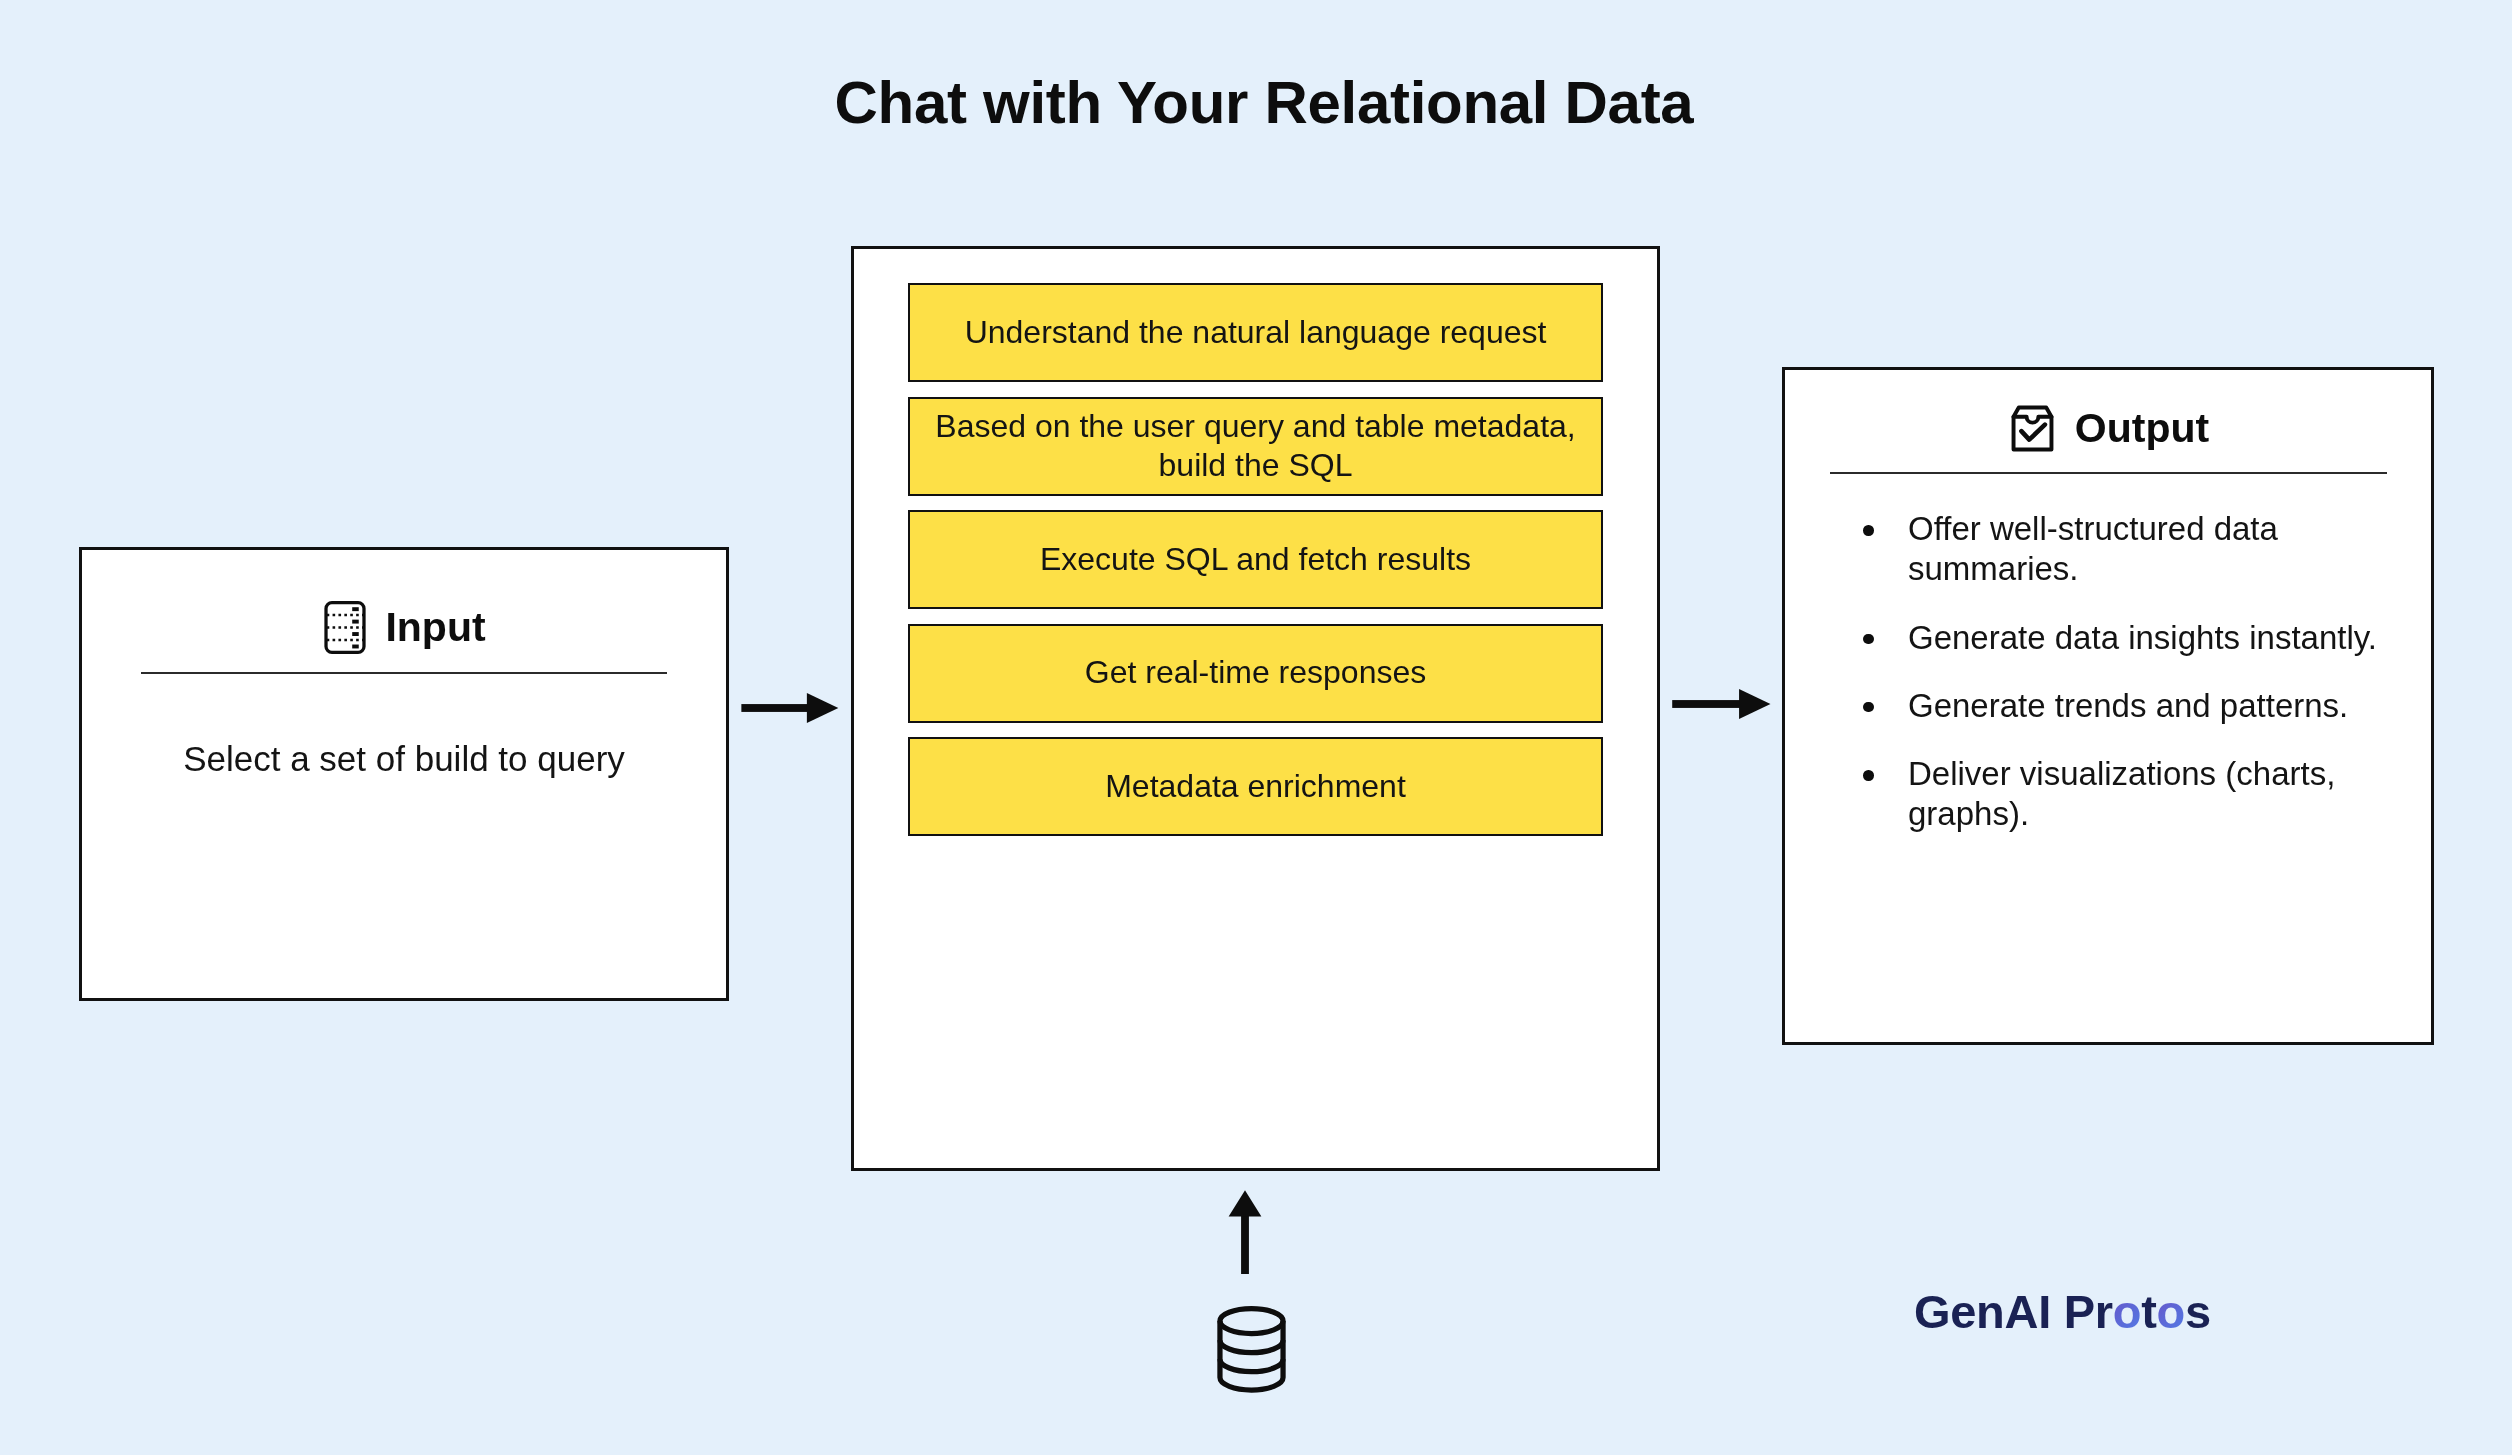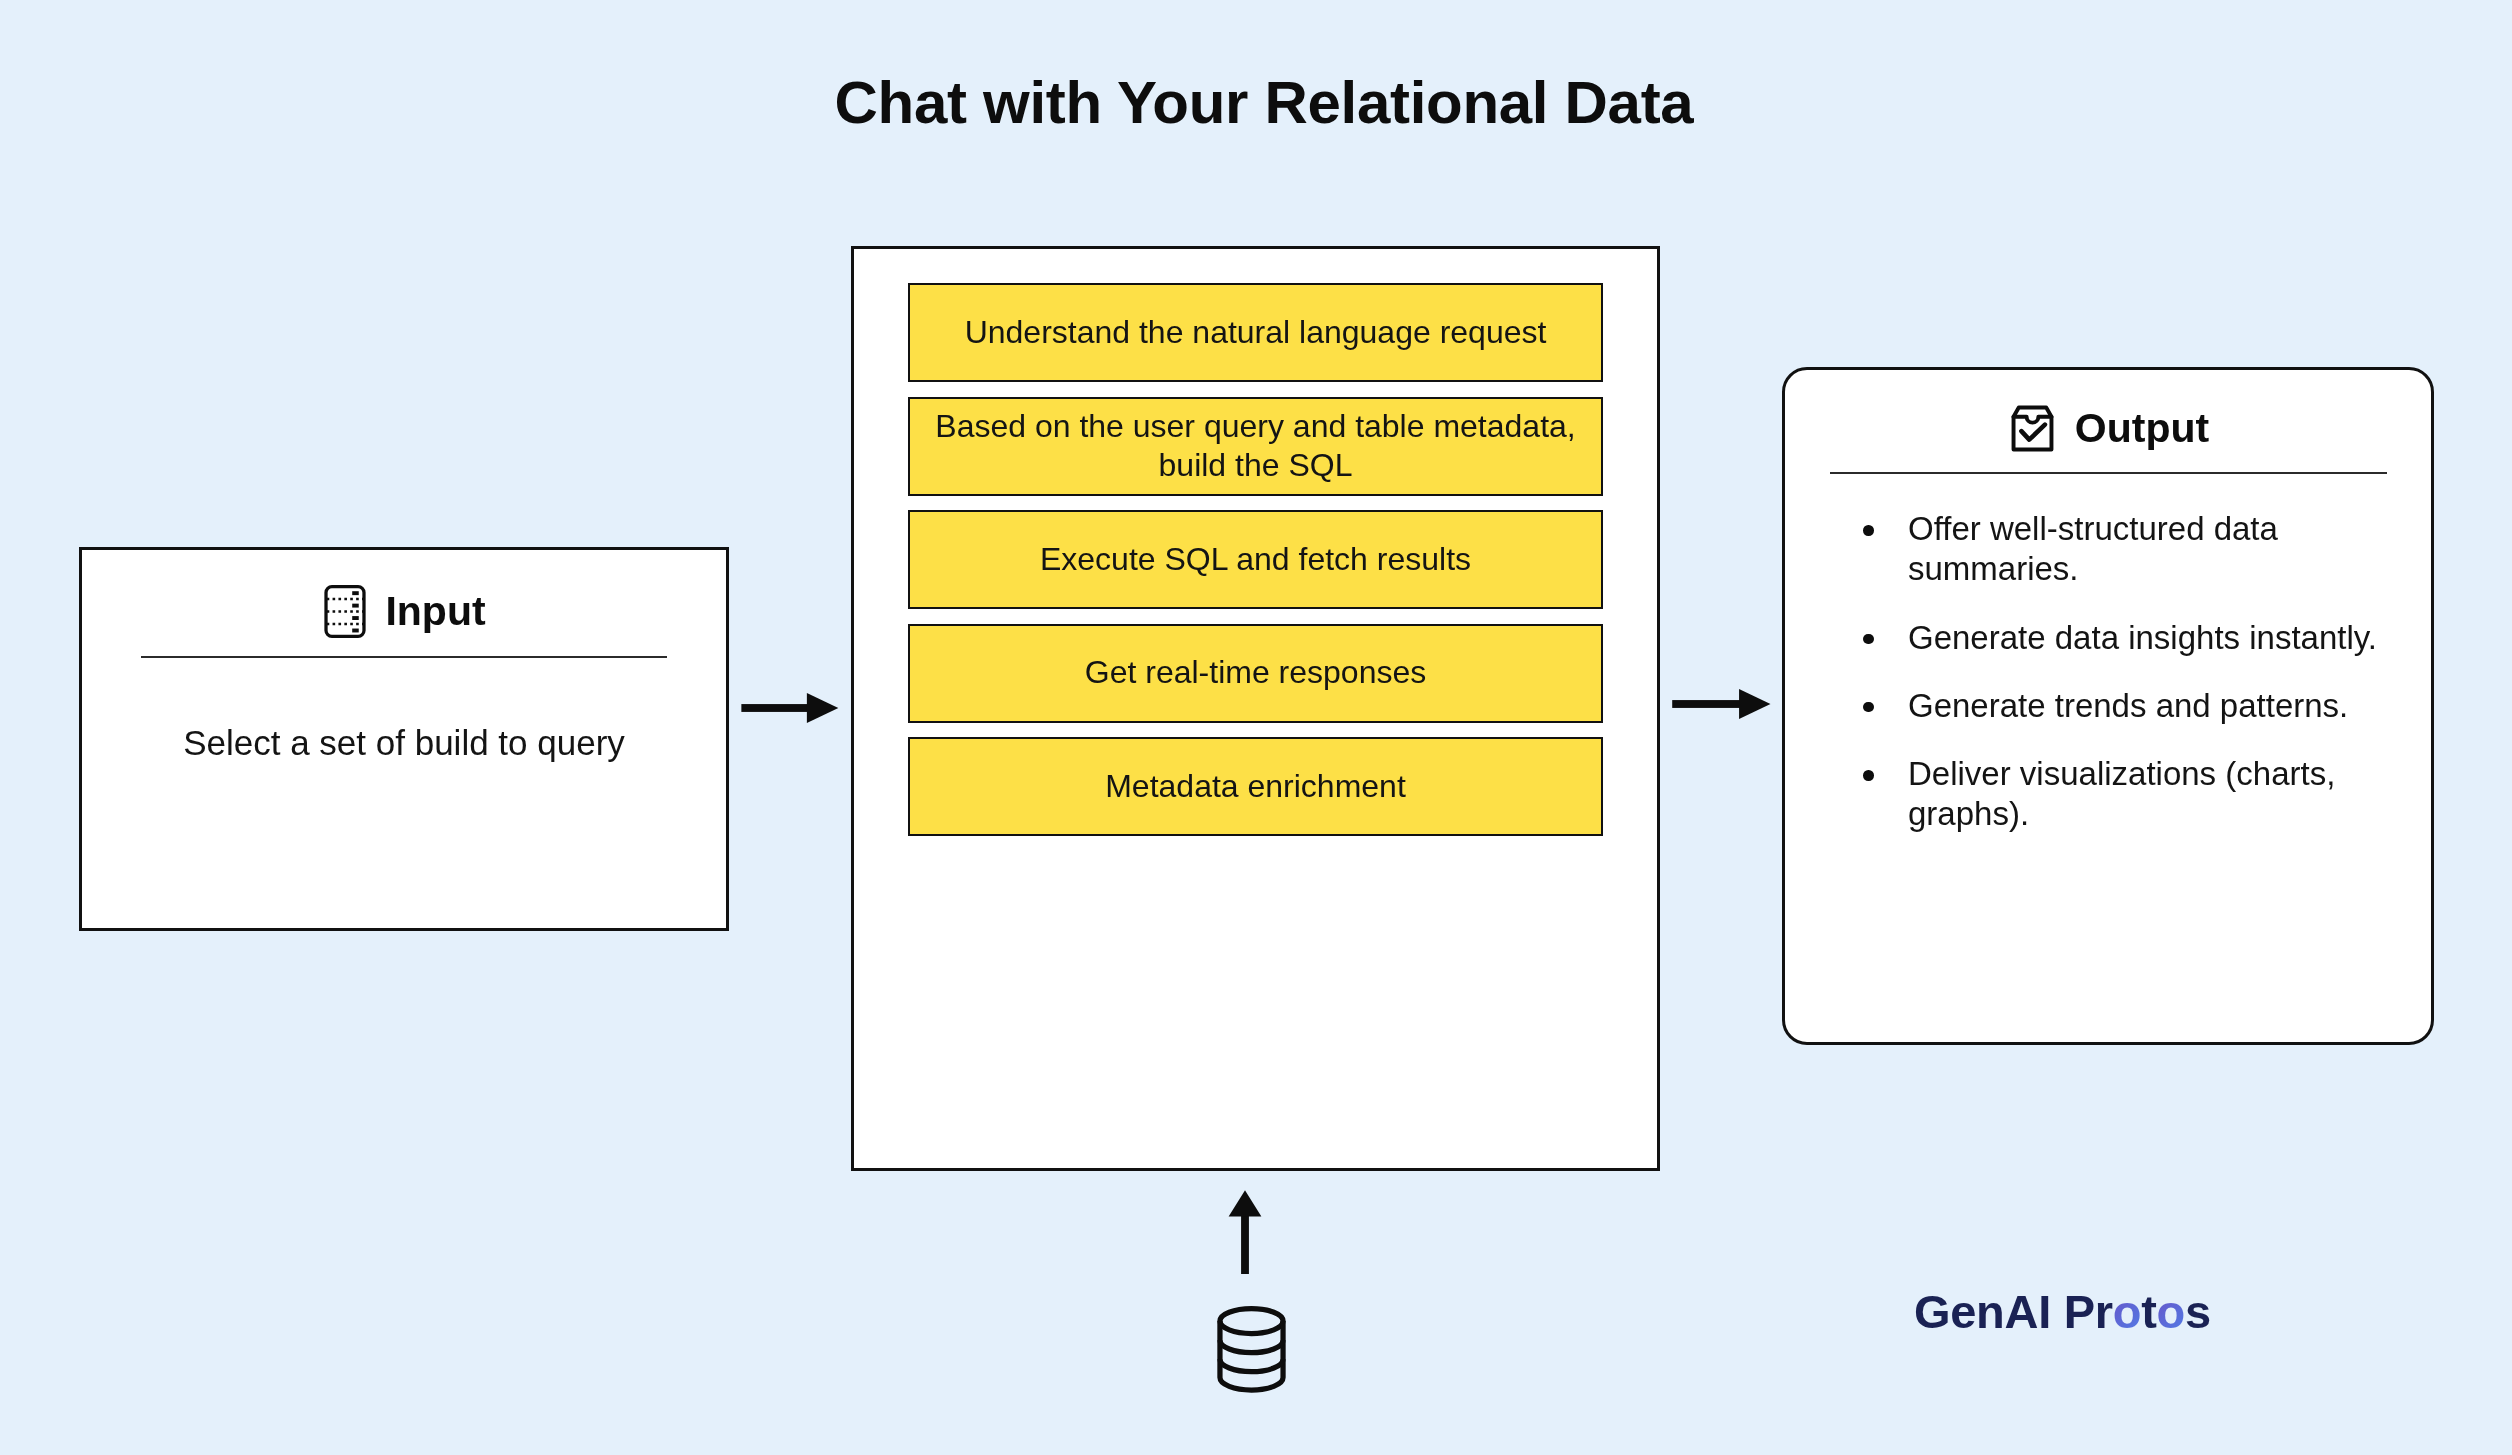--- a/index.html
+++ b/index.html
@@ -36,22 +36,22 @@
     background: #ffffff;
     border: 3.3px solid #111111;
     box-sizing: border-box;
   }
 
   
   #input-panel {
     left: 79px;
     top: 547px;
     width: 650px;
-    height: 384px;
-    padding: 0;
+    height: 454px;
+    padding: 16px;
   }
   .panel-head {
     display: flex;
     align-items: center;
     justify-content: center;
     gap: 17px;
   }
   #input-panel .panel-head { margin-top: 34px; }
   .panel-head-title {
     font-size: 41px;
@@ -102,21 +102,20 @@
     line-height: 1.22;
     padding: 8px 12px;
   }
 
   
   #output-panel {
     left: 1782px;
     top: 367px;
     width: 652px;
     height: 678px;
-    border-radius: 25px;
   }
   #output-panel .panel-head { margin-top: 32px; }
   #output-panel .head-divider { width: 557px; }
   #output-list {
     margin: 35px 0 0 0;
     padding: 0 39px 0 74px;
     list-style: none;
   }
   #output-list li {
     position: relative;

